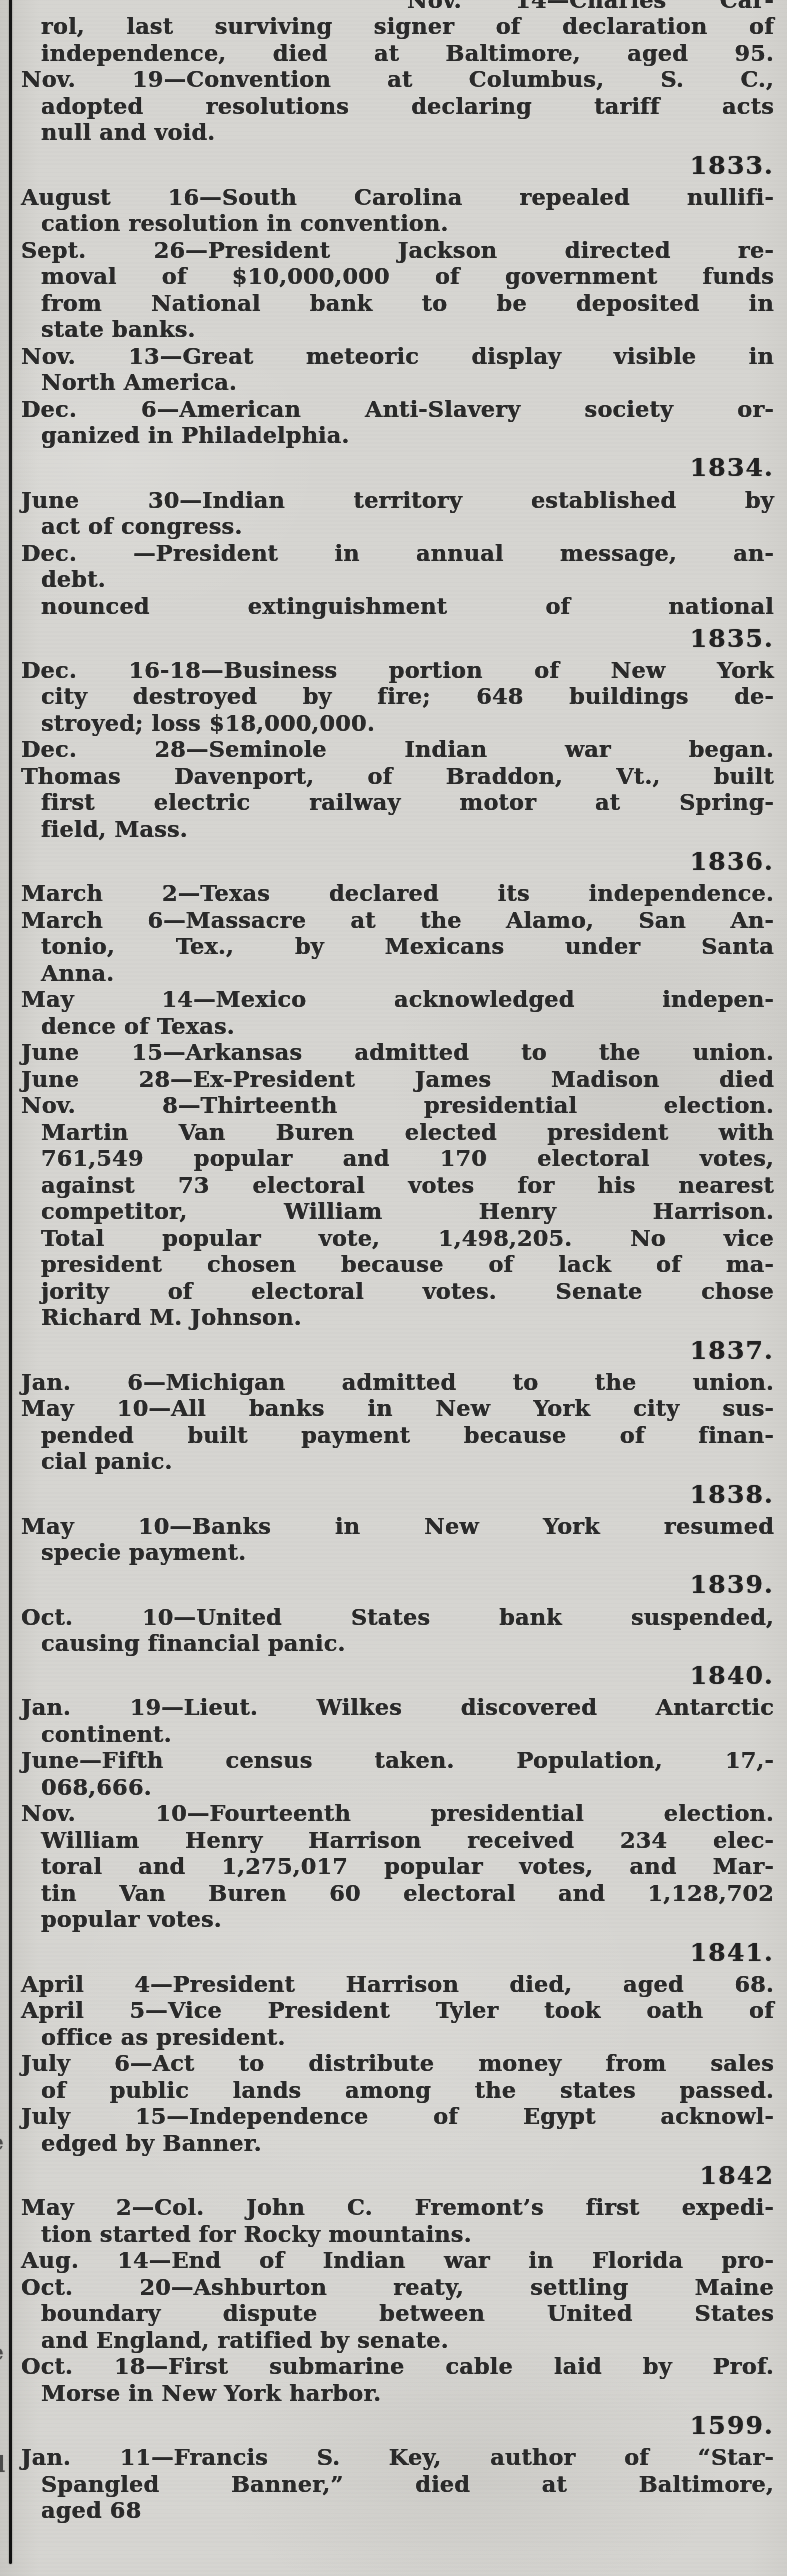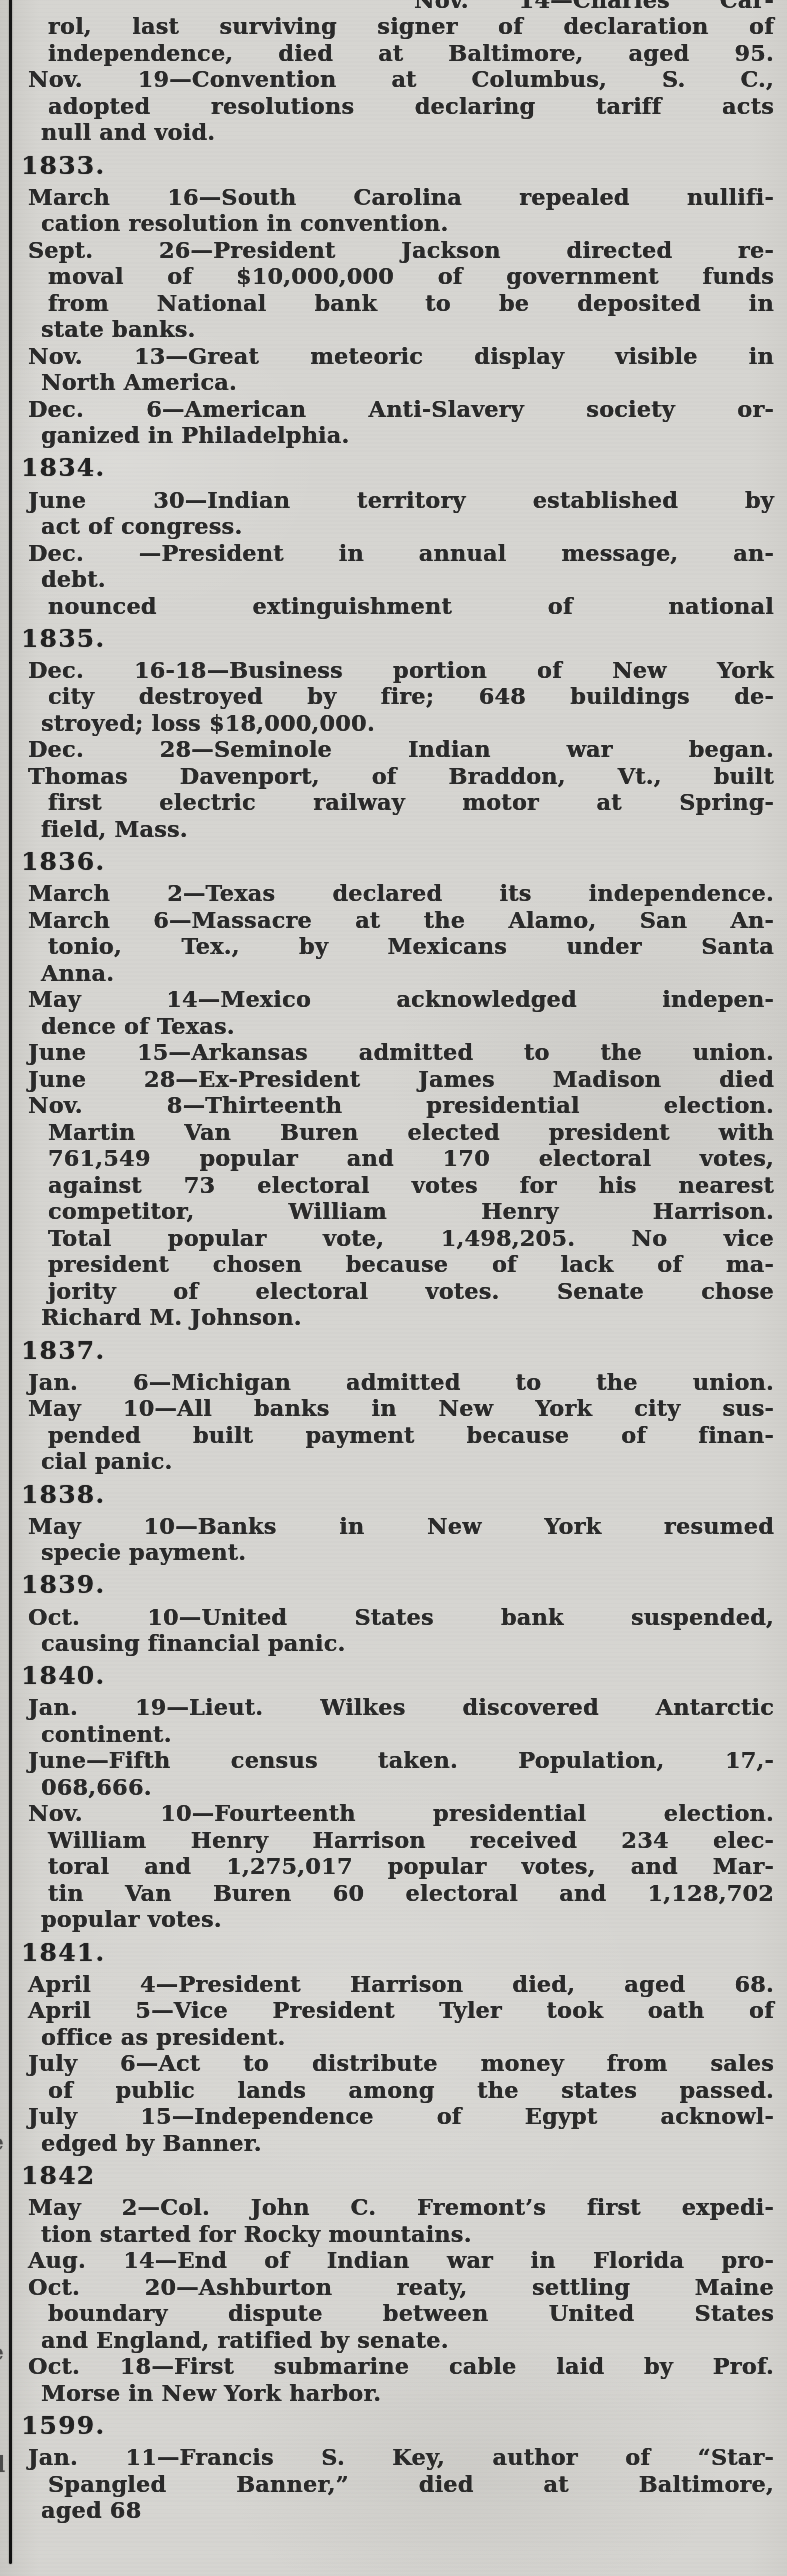--- a/index.html
+++ b/index.html
@@ -37,29 +37,28 @@
     line-height: 26.5px;
     color: #2a2a2a;
     letter-spacing: 0.2px;
     text-shadow: 0 0 0.6px rgba(28,28,28,0.75), 0.3px 0.3px 0 rgba(28,28,28,0.25);
     white-space: normal;
   }
   .just {
     text-align: justify;
     text-align-last: justify;
     text-justify: inter-word;
-    margin-left: 7px;
   }
   .cont { padding-left: 20px; }
   .year-heading {
     font-weight: bold;
     font-size: 25px;
     line-height: 28px;
     margin: 5.8px 0 4.1px 0;
-    text-align: left;
+    text-align: right;
     letter-spacing: 1.2px;
     color: #222;
     text-shadow: 0 0 0.7px rgba(20,20,20,0.8);
   }
   #top-partial-clip {
     height: 13.3px;
     overflow: hidden;
   }
   #top-partial-clip .line { margin-top: -13.3px; padding-left: 386px; }
   .edge-fragment {
@@ -94,21 +93,21 @@
     <div id="top-partial-clip">
       <div class="line just">Nov. 14—Charles Car-</div>
     </div>
 
   <div class="line cont just">rol, last surviving signer of declaration of</div>
       <div class="line cont just">independence, died at Baltimore, aged 95.</div>
       <div class="line just">Nov. 19—Convention at Columbus, S. C.,</div>
       <div class="line cont just">adopted resolutions declaring tariff acts</div>
       <div class="line cont">null and void.</div>
       <div class="year-heading">1833.</div>
-      <div class="line just">March 16—South Carolina repealed nullifi-</div>
+      <div class="line just">August 16—South Carolina repealed nullifi-</div>
       <div class="line cont">cation resolution in convention.</div>
       <div class="line just">Sept. 26—President Jackson directed re-</div>
       <div class="line cont just">moval of $10,000,000 of government funds</div>
       <div class="line cont just">from National bank to be deposited in</div>
       <div class="line cont">state banks.</div>
       <div class="line just">Nov. 13—Great meteoric display visible in</div>
       <div class="line cont">North America.</div>
       <div class="line just">Dec. 6—American Anti-Slavery society or-</div>
       <div class="line cont">ganized in Philadelphia.</div>
       <div class="year-heading">1834.</div>

